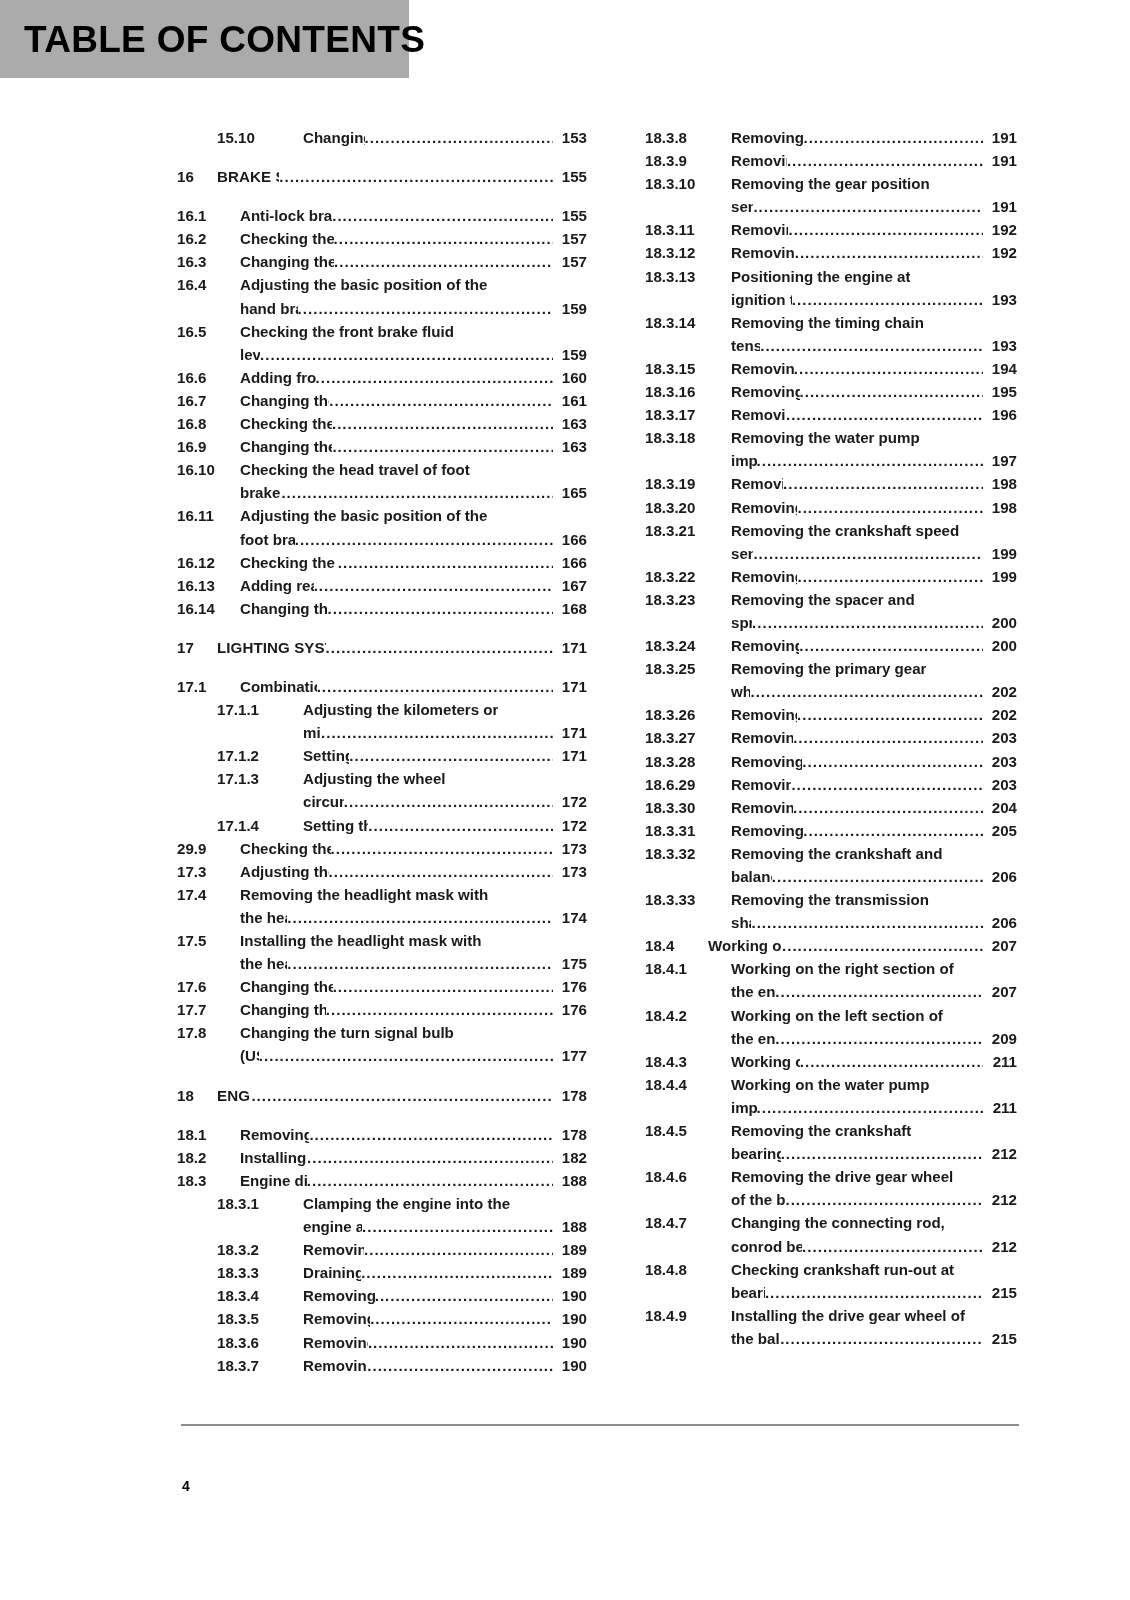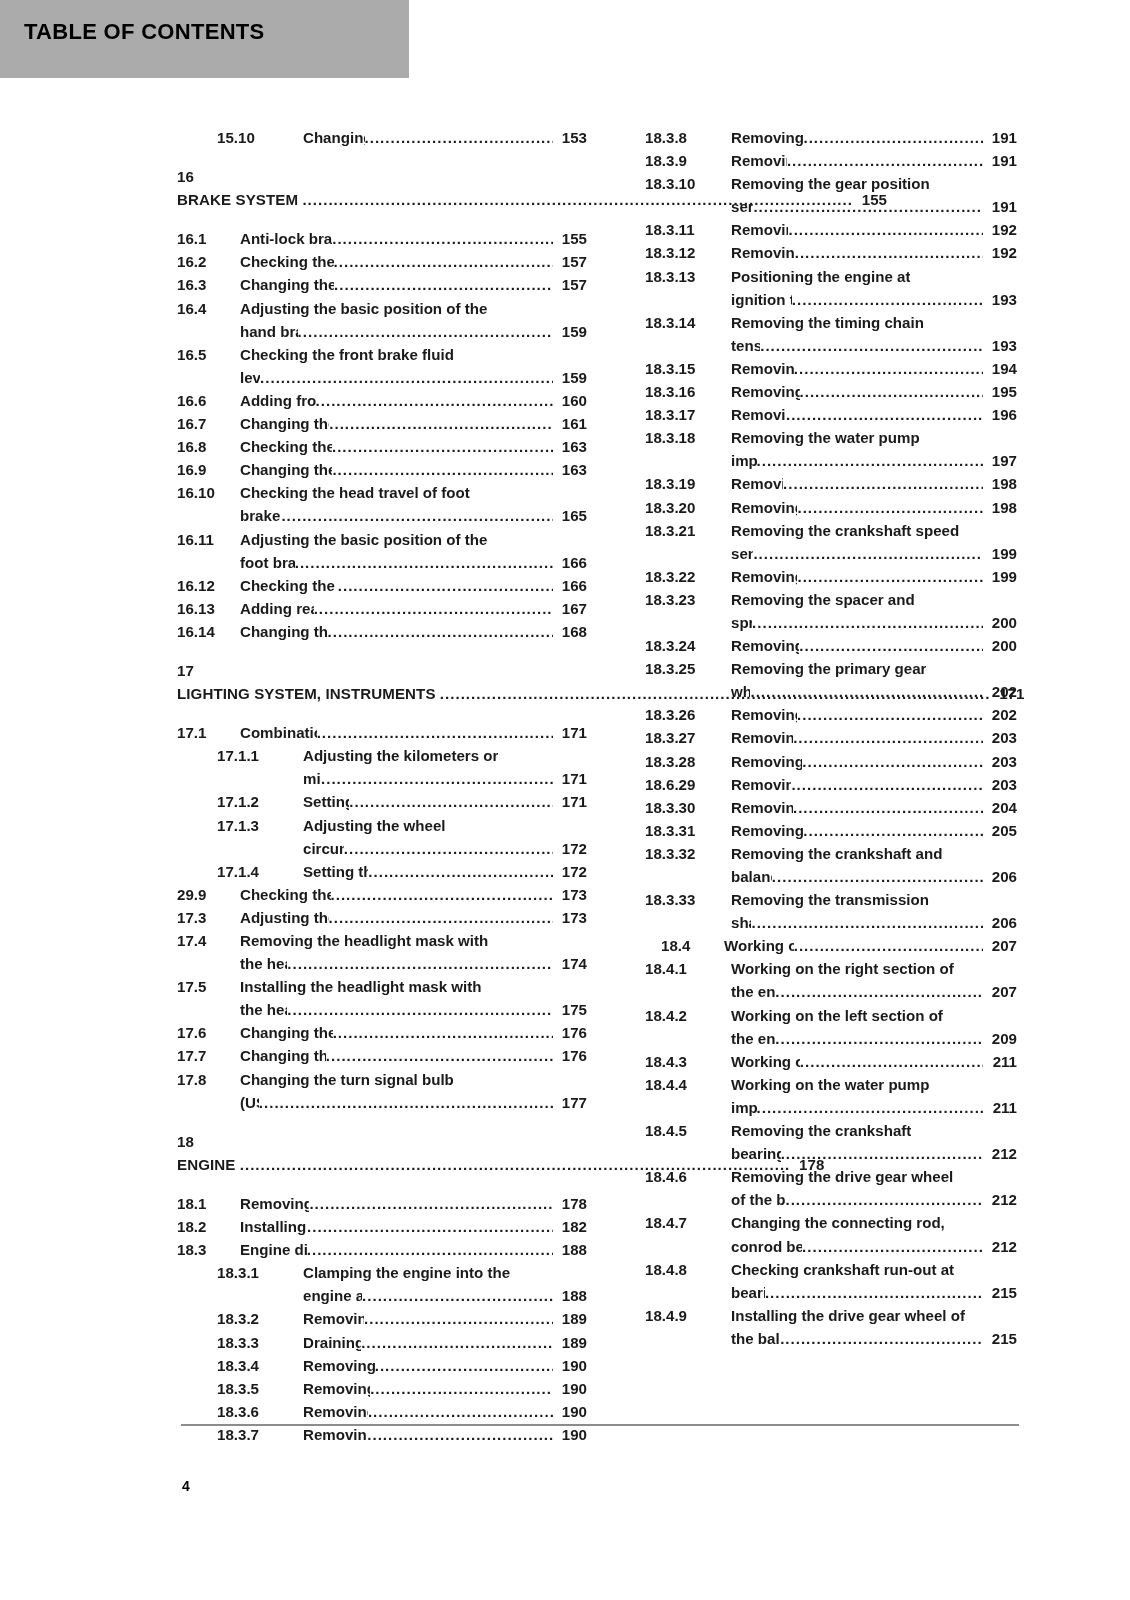--- a/index.html
+++ b/index.html
@@ -22,21 +22,21 @@
     left: 0;
     top: 0;
     width: 409px;
     height: 78px;
     background: #ababab;
   }
   .header-title {
     position: absolute;
     left: 24px;
     top: 19px;
-    font-size: 22px;
+    font-size: 37px;
     font-weight: bold;
     letter-spacing: 0.3px;
     color: #000000;
     white-space: nowrap;
   }
 
   
   .toc-columns {
     position: absolute;
     left: 0;
@@ -53,33 +53,33 @@
 
   
   .entry {
     display: flex;
     align-items: flex-start;
     font-size: 15.1px;
     line-height: 23.1px;
     width: 100%;
   }
   .entry.gap-before { margin-top: 16px; }
-  .entry.gap-after  { margin-bottom: 16px; flex-direction: column; }
+  .entry.gap-after  { margin-bottom: 16px; }
 
   .num {
     flex: 0 0 auto;
     white-space: nowrap;
     text-align: left;
   }
   
   .lvl1 > .num { width: 40px; margin-left: 0px; }
   .lvl2 > .num { width: 63px; }
   .lvl3 > .num { width: 86px; margin-left: 40px; }
 
-  .right-col .lvl2 > .num { width: 63px; margin-left: 16px; }
+  .right-col .lvl2 > .num { width: 63px; margin-left: 0px; }
   .right-col .lvl3 > .num { width: 86px; margin-left: 0px; }
 
   .body {
     flex: 1 1 auto;
     min-width: 0;
   }
   .line {
     display: flex;
     align-items: baseline;
     width: 100%;

